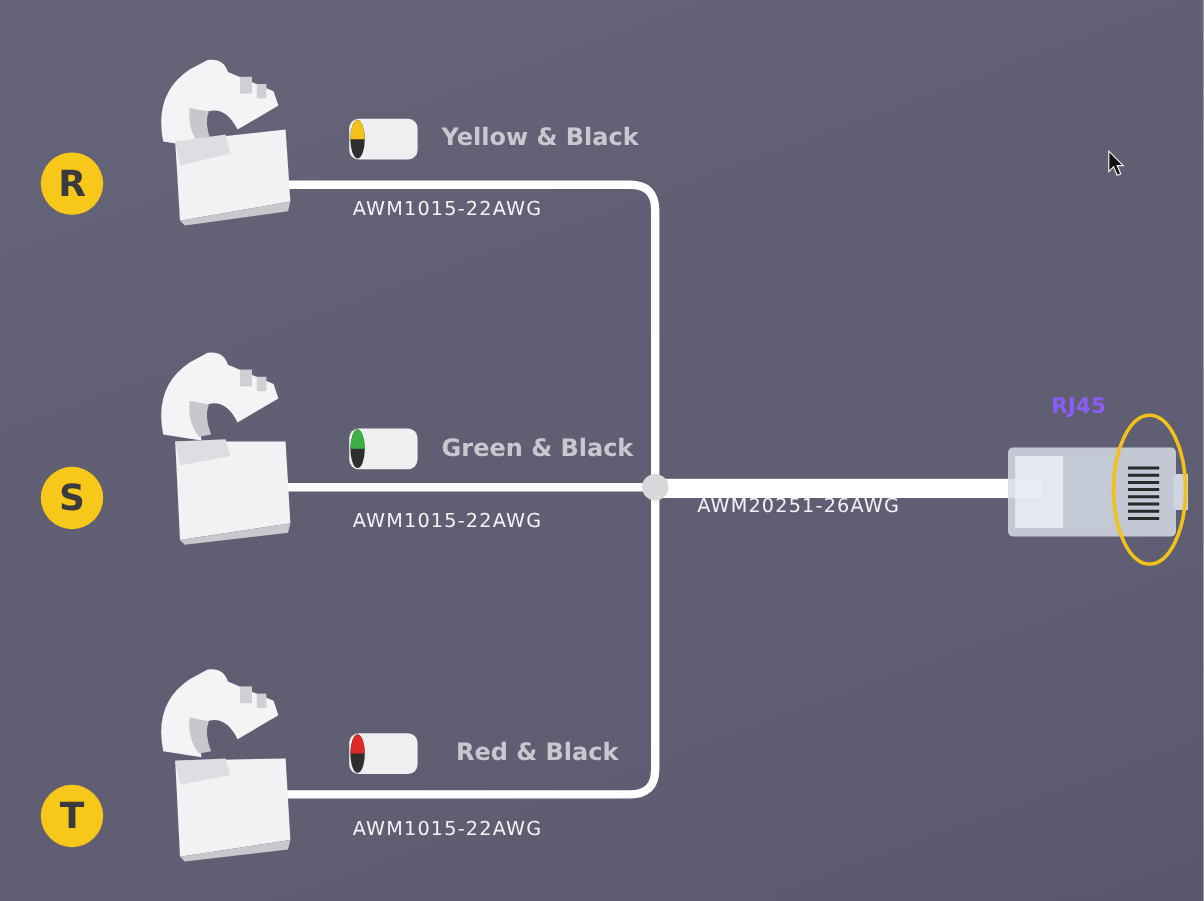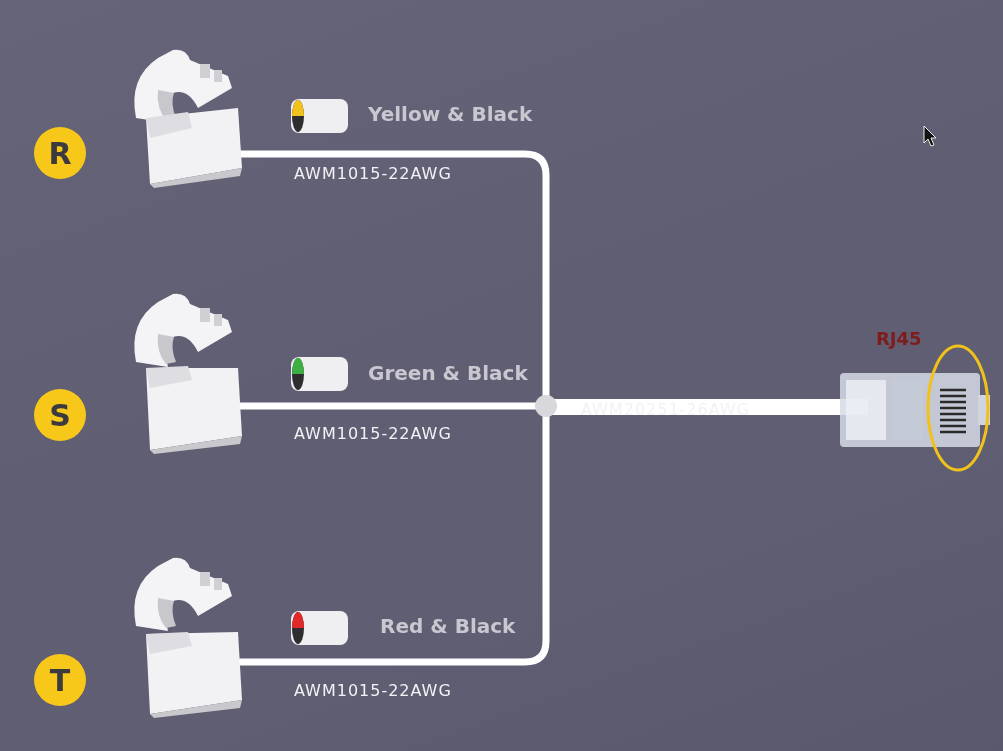--- a/index.html
+++ b/index.html
@@ -5,21 +5,21 @@
   html,body{margin:0;padding:0;}
   body{width:1003px;height:751px;overflow:hidden;position:relative;
     background:linear-gradient(160deg,#666478 0%,#605e72 45%,#5f5e72 70%,#5a586c 100%);
     font-family:"DejaVu Sans","Liberation Sans",sans-serif;}
   .abs{position:absolute;}
   .phase-badge{width:52px;height:52px;border-radius:50%;background:#f7c81a;color:#3b3a3f;
     font-weight:bold;font-size:30px;display:flex;align-items:center;justify-content:center;
     font-family:"DejaVu Sans",sans-serif;}
   .wire-label{color:#c9c8d0;font-weight:bold;font-size:20px;}
   .awm-label{color:#f2f2f5;font-size:16px;letter-spacing:1px;}
-  .rj-label{color:#7f1d1d;font-weight:bold;font-size:18px;}
+  .rj-label{color:#8b5cf6;font-weight:bold;font-size:18px;}
   svg{position:absolute;left:0;top:0;}
 </style>
 </head>
 <body>
 
 <svg width="1003" height="751" viewBox="0 0 1003 751">
 
   <path d="M225 154 H525 Q546 154 546 175 V406" fill="none" stroke="#ffffff" stroke-width="7"></path>
 
   <path d="M225 662 H525 Q546 662 546 641 V406" fill="none" stroke="#ffffff" stroke-width="7"></path>
@@ -98,15 +98,15 @@
 <div class="abs phase-badge" style="left:34px;top:389px;">S</div>
 <div class="abs phase-badge" style="left:34px;top:654px;">T</div>
 
 <div class="abs wire-label" style="left:368px;top:102px;text-align:center;">Yellow &amp; Black</div>
 <div class="abs wire-label" style="left:368px;top:361px;text-align:right;">Green &amp; Black</div>
 <div class="abs wire-label" style="left:380px;top:614px;">Red &amp; Black</div>
 
 <div class="abs awm-label" style="left:294px;top:164px;">AWM1015-22AWG</div>
 <div class="abs awm-label" style="left:294px;top:424px;">AWM1015-22AWG</div>
 <div class="abs awm-label" style="left:294px;top:681px;">AWM1015-22AWG</div>
-<div class="abs awm-label" style="left:581px;top:400px;">AWM20251-26AWG</div>
+<div class="abs awm-label" style="left:581px;top:412px;">AWM20251-26AWG</div>
 
 <div class="abs rj-label" style="left:876px;top:328px;">RJ45</div>
 
 </body></html>

